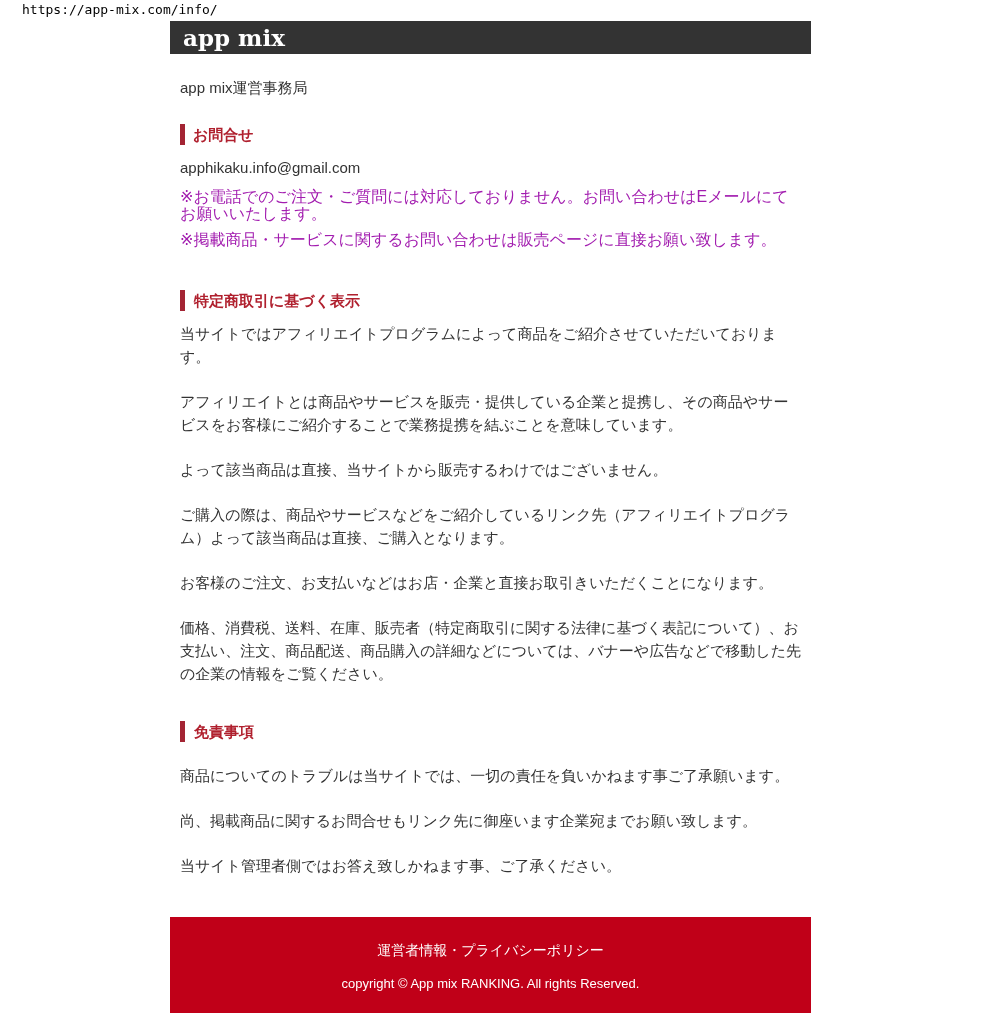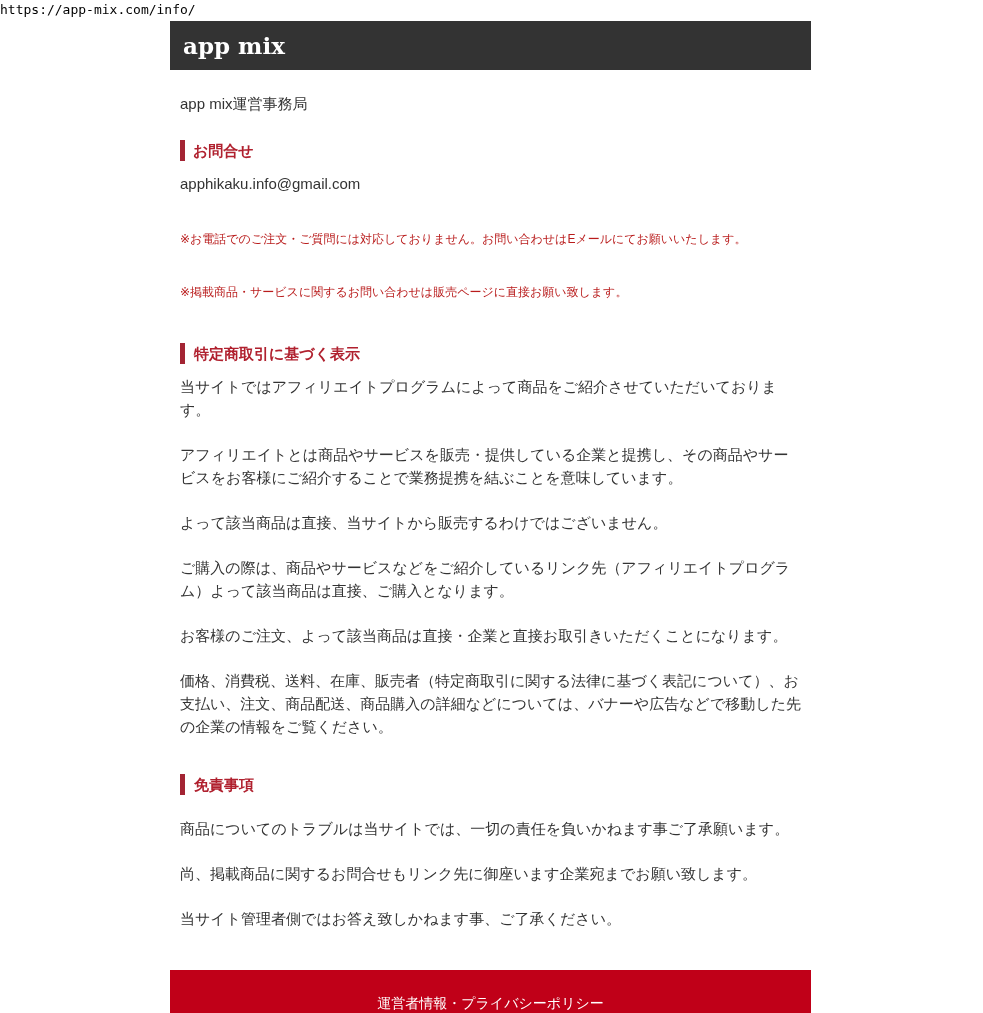--- a/index.html
+++ b/index.html
@@ -7,35 +7,35 @@
     width: 983px;
     height: 1013px;
     background: #ffffff;
     font-family: "Liberation Sans", "DejaVu Sans", sans-serif;
     color: #333333;
     overflow: hidden;
   }
   .url-bar {
     position: absolute;
     top: 2px;
-    left: 0;
+    left: 22px;
     font-family: "DejaVu Sans Mono", monospace;
     font-size: 13px;
     color: #000000;
     letter-spacing: 0;
   }
   .page-container {
     position: absolute;
     left: 170px;
     top: 21px;
     width: 641px;
   }
   .site-header {
     background: #333333;
-    height: 49px;
+    height: 33px;
     display: flex;
     align-items: center;
     padding: 0 13px;
   }
   .site-title {
     font-family: "DejaVu Serif", "Liberation Serif", serif;
     font-weight: bold;
     font-size: 23px;
     color: #ffffff;
     cursor: pointer;
@@ -70,24 +70,24 @@
     margin-top: 22px;
     color: #333333;
   }
   p.body.after-heading {
     margin-top: 11px;
   }
   p.body.email {
     margin-top: 11px;
   }
   p.note {
-    font-size: 12px;
+    font-size: 16px;
     line-height: 17px;
-    margin-top: 36px;
-    color: #b91c1c;
+    margin-top: 9px;
+    color: #a21caf;
   }
   .site-footer {
     margin-top: 40px;
     background: #c00018;
     text-align: center;
     padding: 24px 10px 23px;
   }
   .footer-link {
     display: inline-block;
     color: #ffffff;
@@ -120,21 +120,21 @@
     <h2 class="sec-heading first">お問合せ</h2>
     <p class="body email">apphikaku.info@gmail.com</p>
     <p class="note">※お電話でのご注文・ご質問には対応しておりません。お問い合わせはEメールにてお願いいたします。</p>
     <p class="note">※掲載商品・サービスに関するお問い合わせは販売ページに直接お願い致します。</p>
 
     <h2 class="sec-heading">特定商取引に基づく表示</h2>
     <p class="body after-heading">当サイトではアフィリエイトプログラムによって商品をご紹介させていただいております。</p>
     <p class="body">アフィリエイトとは商品やサービスを販売・提供している企業と提携し、その商品やサービスをお客様にご紹介することで業務提携を結ぶことを意味しています。</p>
     <p class="body">よって該当商品は直接、当サイトから販売するわけではございません。</p>
     <p class="body">ご購入の際は、商品やサービスなどをご紹介しているリンク先（アフィリエイトプログラム）よって該当商品は直接、ご購入となります。</p>
-    <p class="body">お客様のご注文、よって該当商品は直接・企業と直接お取引きいただくことになります。</p>
+    <p class="body">お客様のご注文、お支払いなどはお店・企業と直接お取引きいただくことになります。</p>
     <p class="body">価格、消費税、送料、在庫、販売者（特定商取引に関する法律に基づく表記について）、お支払い、注文、商品配送、商品購入の詳細などについては、バナーや広告などで移動した先の企業の情報をご覧ください。</p>
 
     <h2 class="sec-heading disclaimer">免責事項</h2>
     <p class="body">商品についてのトラブルは当サイトでは、一切の責任を負いかねます事ご了承願います。</p>
     <p class="body">尚、掲載商品に関するお問合せもリンク先に御座います企業宛までお願い致します。</p>
     <p class="body">当サイト管理者側ではお答え致しかねます事、ご了承ください。</p>
 
   </main>
 
   <footer class="site-footer">

